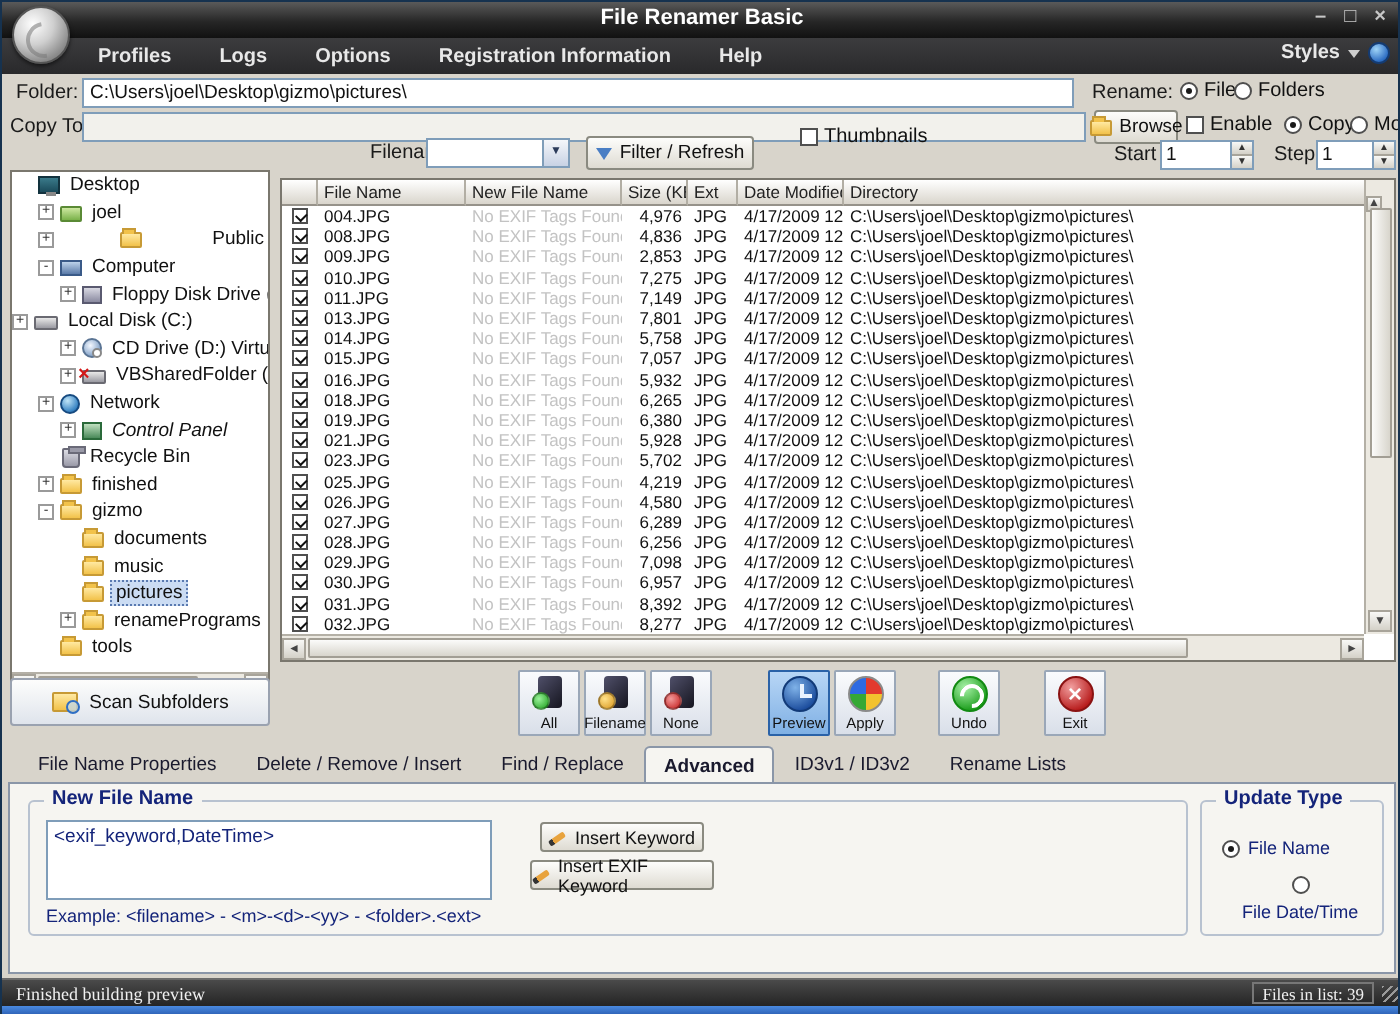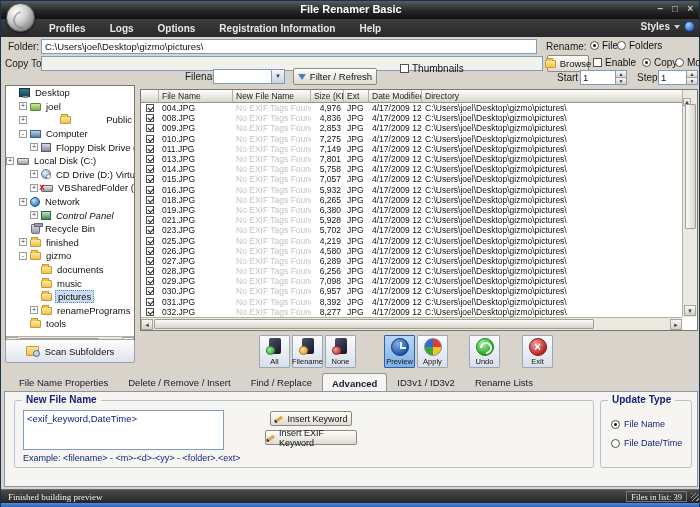--- a/index.html
+++ b/index.html
@@ -120,21 +120,21 @@
   .ic-undo{width:18px;height:18px;border-radius:50%;background:radial-gradient(circle at 35% 30%,#a8f2a8,#1d9e1d 75%);border:1px solid #128a12;position:relative;}
   .ic-undo::after{content:"";position:absolute;left:3px;top:3px;width:8px;height:8px;border:2px solid #fff;border-radius:50%;border-bottom-color:transparent;transform:rotate(45deg);}
   .ic-exit{width:18px;height:18px;border-radius:50%;background:radial-gradient(circle at 35% 30%,#f2a0a0,#b81d1d 75%);border:1px solid #8a1212;color:#fff;font-size:12px;font-weight:bold;line-height:16px;text-align:center;}
   
   .tabstrip{position:absolute;left:3px;top:371px;width:694px;height:19px;display:flex;align-items:flex-end;padding-left:5px;}
   .tab{font-size:9.5px;color:#1a1a2e;padding:3px 9px 3px;border:1px solid transparent;border-bottom:none;}
   .tab.active{background:#f6f5f1;border-color:#8a96a8;border-radius:3px 3px 0 0;font-weight:bold;position:relative;top:1px;padding-top:4px;}
   .tabpanel{position:absolute;left:3px;top:390px;width:694px;height:96px;background:#f6f5f1;border:1px solid #8a96a8;}
   .groupbox{position:absolute;border:1px solid #b8c2d0;border-radius:3px;}
   .grouptitle{position:absolute;top:-7px;left:7px;background:#f6f5f1;padding:0 4px;font-size:10px;font-weight:bold;color:#14247a;}
-  .nfn-text{position:absolute;left:8px;top:9px;width:201px;height:40px;background:#fff;border:1px solid #7f9db9;
+  .nfn-text{position:absolute;left:8px;top:9px;width:223px;height:40px;background:#fff;border:1px solid #7f9db9;
     font-size:9.5px;color:#14247a;padding:2px 3px;resize:none;font-family:"Liberation Sans",sans-serif;}
   .kwbtn{display:flex;align-items:center;justify-content:center;gap:4px;position:absolute;
     background:linear-gradient(#fdfdfb,#dedbd2);border:1px solid #8a8a80;font-size:9px;color:#111;border-radius:2px;}
   .ic-pencil{width:9px;height:8px;position:relative;flex:none;}
   .ic-pencil::after{content:"";position:absolute;left:0;top:3px;width:9px;height:3px;border-radius:1px;
     background:linear-gradient(90deg,#333 0 25%,#e8a33d 25%);transform:rotate(-35deg);}
   .example{position:absolute;left:8px;bottom:4px;font-size:9px;color:#14247a;}
   .ut-opt{position:absolute;display:flex;align-items:center;gap:4px;font-size:9px;color:#14247a;}
   
   .statusbar{position:absolute;left:0;top:488px;width:700px;height:14px;
@@ -646,21 +646,21 @@
         <span>Insert EXIF Keyword</span>
       </div>
       <div class="example">Example:  &lt;filename&gt; - &lt;m&gt;-&lt;d&gt;-&lt;yy&gt; - &lt;folder&gt;.&lt;ext&gt;</div>
     </div>
     <div class="groupbox" style="left:595px;top:8px;width:92px;height:68px;">
       <div class="grouptitle">Update Type</div>
       <div class="ut-opt" style="left:10px;top:18px;">
         <span class="radio on"></span>
         <span>File Name</span>
       </div>
-      <div class="ut-opt" style="left:10px;top:37px;">
+      <div class="ut-opt" style="left:20px;top:37px;flex-direction:column;">
         <span class="radio"></span>
         <span>File Date/Time</span>
       </div>
     </div>
   </div>
 
   <div class="statusbar">
     <span class="sleft">Finished building preview</span>
     <span class="sright">Files in list: 39</span>
     <span class="grip"></span>

